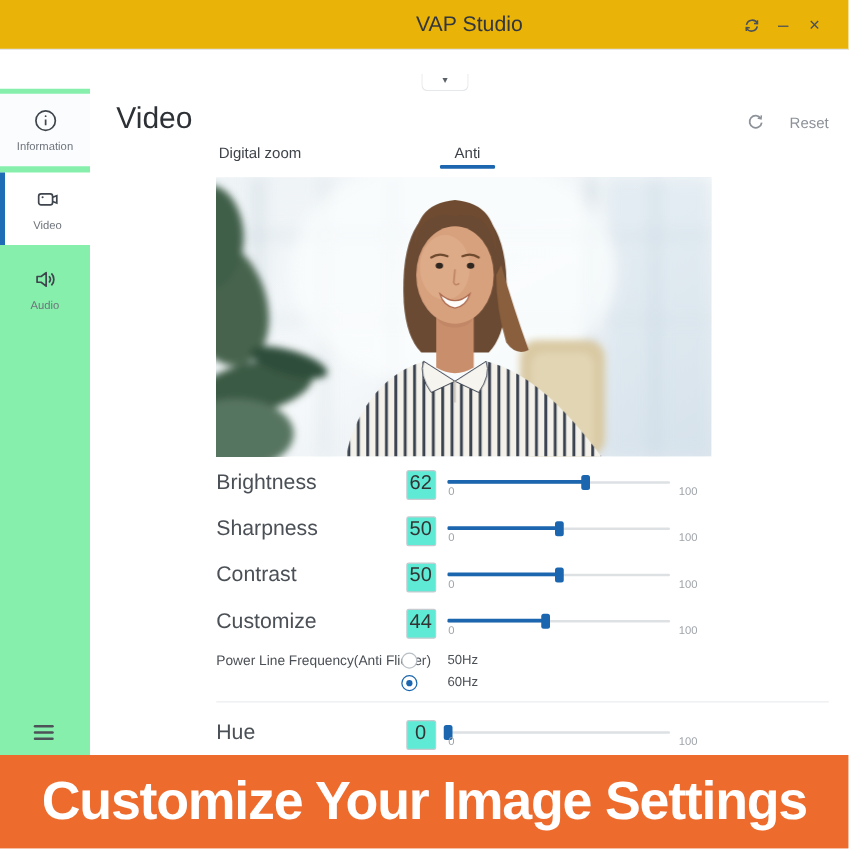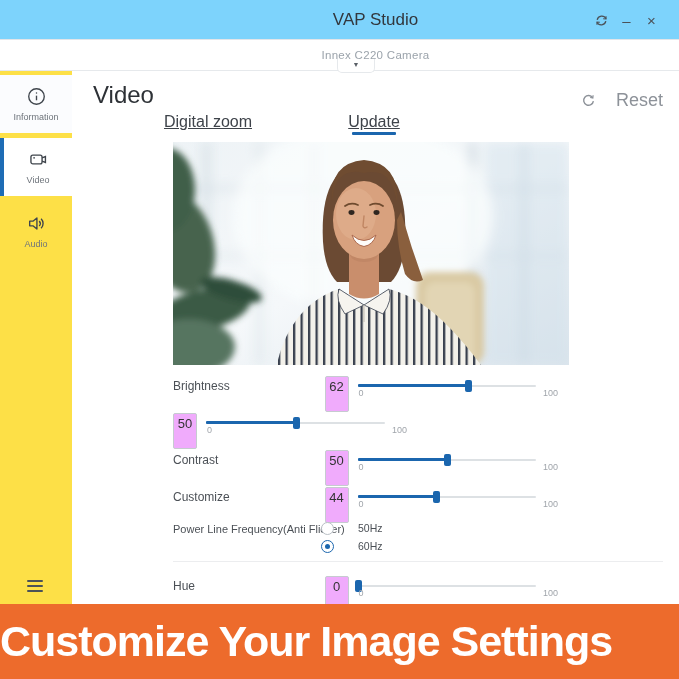--- a/index.html
+++ b/index.html
@@ -1,81 +1,81 @@
 <!DOCTYPE html>
 <html><head>
 <meta charset="utf-8">
 <style>
   * { margin:0; padding:0; box-sizing:border-box; }
   html,body { background:#fff; }
   body { font-family:"Liberation Sans", sans-serif; }
   .app { position:relative; width:679px; height:679px; overflow:hidden; background:#fff; margin:0 auto; }
 
   
-  .titlebar { position:absolute; left:0; top:0; width:679px; height:40px; background:#7dd3fc; border-bottom:1px solid #e2e5e9; z-index:3; }
+  .titlebar { position:absolute; left:0; top:0; width:679px; height:40px; background:#eab308; border-bottom:1px solid #e2e5e9; z-index:3; }
   .titlebar-title { position:absolute; left:72px; right:0; top:0; height:40px; line-height:40px; text-align:center; font-size:17px; color:#32373d; }
   .win-controls { position:absolute; right:15px; top:0; height:40px; display:flex; align-items:center; }
   .win-btn { width:25px; height:28px; display:flex; align-items:center; justify-content:center; color:#4b5158; font-size:15px; cursor:default; }
   .win-btn svg { display:block; }
 
   
   .camerabar { position:absolute; left:0; top:40px; width:679px; height:31px; background:#fff; border-bottom:1px solid #e6e9ec; z-index:2; }
   .camerabar-label { position:absolute; left:72px; right:0; top:0; height:30px; line-height:30px; text-align:center; font-size:11.5px; color:#9ba3ab; letter-spacing:.3px; }
   .caret-tab { position:absolute; left:337px; top:59px; width:38px; height:14px; background:#fff; border:1px solid #e6e9ec; border-top:none; border-radius:0 0 5px 5px; z-index:6; text-align:center; font-size:7px; line-height:12px; color:#5a6067; }
 
   
-  .sidebar { position:absolute; left:0; top:71px; width:72px; height:533px; background:#fde047; z-index:1; }
+  .sidebar { position:absolute; left:0; top:71px; width:72px; height:533px; background:#86efac; z-index:1; }
   .tile { position:absolute; left:0; width:72px; height:58px; display:flex; flex-direction:column; align-items:center; justify-content:center; gap:5px; }
   .tile-info { top:4px; background:#fbfcfe; }
   .tile-video { top:67px; }
   .tile-audio { top:131px; }
   .tile-update { top:195px; }
   .tile.active { background:#fff; border-left:4px solid #1e6cb5; }
   .tile-label { font-size:9px; color:#6e747b; }
   .tile svg { display:block; }
   .hamburger { position:absolute; left:27px; top:509px; width:16px; }
   .hamburger span { display:block; width:16px; height:2px; background:#4c5257; margin-bottom:3px; border-radius:1px; }
 
   
   .content { position:absolute; left:72px; top:71px; right:0; height:533px; background:#fff; }
   .page-heading { position:absolute; left:21px; top:10px; font-size:24px; font-weight:400; color:#2d3136; }
-  .reset { position:absolute; top:19px; right:16px; display:flex; align-items:center; gap:20px; color:#8d9299; font-size:18px; cursor:default;justify-content:center; }
-
-  .tab { position:absolute; top:38px; height:26px; line-height:26px; font-size:16px; color:#3e434a; text-align:center; cursor:default;text-decoration:underline; }
+  .reset { position:absolute; top:19px; right:16px; display:flex; align-items:center; gap:20px; color:#8d9299; font-size:12px; cursor:default;justify-content:center; }
+
+  .tab { position:absolute; top:38px; height:26px; line-height:26px; font-size:12px; color:#3e434a; text-align:center; cursor:default; }
   .tab-digital { left:88px; width:96px; }
   .tab-image { left:254px; width:96px; }
   .tab.active::after { content:""; position:absolute; left:50%; transform:translateX(-50%); bottom:0; width:44px; height:3px; background:#1b66ae; border-radius:1px; }
 
   .preview { position:absolute; left:101px; top:71px; width:396px; height:223px; overflow:hidden; background:#e8eef2; }
   .preview svg { display:block; }
 
   
   .srow { position:absolute; left:101px; width:385px; height:22px; display:flex; align-items:flex-start; }
   .row-0 { top:304px; } .row-1 { top:341px; } .row-2 { top:378px; } .row-3 { top:415px; } .row-hue { top:504px; }
-  .srow-label { width:152px; font-size:12px; color:#4b5056; line-height:22px; }
-  .val-box { width:24px; height:36px; margin-top:1px; border:1px solid #c6cbd0; border-radius:2px; background:#f0abfc; font-size:13px; line-height:19px; text-align:center; color:#333; }
+  .srow-label { width:152px; font-size:17px; color:#4b5056; line-height:22px; }
+  .val-box { width:24px; height:24px; margin-top:1px; border:1px solid #c6cbd0; border-radius:2px; background:#5eead4; font-size:16px; line-height:19px; text-align:center; color:#333; }
   .track-wrap { position:relative; width:179px; height:22px; margin-left:9px; }
   .track { position:absolute; left:0; right:0; top:10px; height:2px; background:#dde1e4; border-radius:1px; }
   .fill { position:absolute; left:0; top:9px; height:3px; background:#1b66ae; border-radius:1px; }
   .thumb { position:absolute; top:5px; width:7px; height:12px; border-radius:2px; background:#1b66ae; }
   .min-label { position:absolute; left:1px; top:13px; font-size:9px; color:#a0a5ab; }
   .max-label { margin-left:7px; font-size:9px; color:#a0a5ab; padding-top:13px; }
 
   .plf-label { position:absolute; left:101px; top:450px; height:16px; line-height:16px; font-size:11px; color:#4b5056; }
   .radio-row { position:absolute; left:249px; display:flex; align-items:flex-start; gap:24px; cursor:default; }
   .radio-50 { top:451px; } .radio-60 { top:469px; }
   .radio-circle { width:13px; height:13px; border-radius:50%; border:1px solid #b9bfc5; background:#fff; display:flex; align-items:center; justify-content:center; }
   .radio-row.selected .radio-circle { border:1.5px solid #1b66ae; }
   .radio-row.selected .radio-circle::after { content:""; width:5px; height:5px; border-radius:50%; background:#1b66ae; }
   .radio-label { font-size:10.5px; color:#4b5056; }
 
   .divider { position:absolute; left:101px; right:16px; top:490px; border-top:1px solid #ecedef; }
 
   
-  .banner { position:absolute; left:0; right:0; bottom:0; height:75px; background:#ed6b2c; display:flex; align-items:center; z-index:4; }
+  .banner { position:absolute; left:0; right:0; bottom:0; height:75px; background:#ed6b2c; display:flex; align-items:center; justify-content:center; z-index:4; }
   .banner-text { font-size:43px; font-weight:bold; color:#ffffff; letter-spacing:-1px; white-space:nowrap; }
 </style>
 </head>
 <body>
 
 <div class="app">
 
   <div class="titlebar">
     <div class="titlebar-title">VAP Studio</div>
     <div class="win-controls">
@@ -85,23 +85,20 @@
           <path d="M12.8 6.2 A5 5 0 0 0 3.4 7.3"></path>
           <path d="M12.8 3.4 L12.8 6.4 L9.8 6.2" stroke-width="1.2"></path>
           <path d="M3.2 12.6 L3.2 9.6 L6.2 9.8" stroke-width="1.2"></path>
         </svg>
       </div>
       <div class="win-btn">–</div>
       <div class="win-btn">×</div>
     </div>
   </div>
 
-  <div class="camerabar">
-    <div class="camerabar-label">Innex C220 Camera</div>
-  </div>
   <div class="caret-tab">▼</div>
 
   <div class="sidebar">
     <div class="tile tile-info">
       <svg width="21" height="21" viewBox="0 0 20 20" fill="none" stroke="#3f454c" stroke-width="1.3">
         <circle cx="10" cy="10" r="7.4"></circle>
         <line x1="10" y1="9.2" x2="10" y2="13.6"></line>
         <circle cx="10" cy="6.6" r="0.7" fill="#3f454c" stroke="none"></circle>
       </svg>
       <span class="tile-label">Information</span>
@@ -134,21 +131,21 @@
 
     <div class="reset">
       <svg width="15" height="15" viewBox="0 0 16 16" fill="none" stroke="#8d9299" stroke-width="1.5">
         <path d="M12.4 5 A5.2 5.2 0 1 0 13.2 8.6"></path>
         <path d="M12.9 2.4 L12.6 5.3 L9.8 4.6" stroke-width="1.3"></path>
       </svg>
       <span>Reset</span>
     </div>
 
     <div class="tab tab-digital">Digital zoom</div>
-    <div class="tab tab-image active">Update</div>
+    <div class="tab tab-image active">Anti</div>
 
     <div class="preview">
       <svg width="396" height="223" viewBox="0 0 396 223">
         <defs>
           <linearGradient id="bgGrad" x1="0" y1="0" x2="1" y2="1">
             <stop offset="0" stop-color="#eef3f6"></stop>
               <stop offset="0.5" stop-color="#f5f8fa"></stop>
               <stop offset="1" stop-color="#dde6ed"></stop>
           </linearGradient>
           <pattern id="stripes" width="7.5" height="10" patternUnits="userSpaceOnUse">
@@ -211,20 +208,21 @@
       <div class="track-wrap">
         <div class="track"></div>
         <div class="fill" style="width: 62%;"></div>
         <div class="thumb" style="left: calc(62% - 3px);"></div>
         <div class="min-label">0</div>
       </div>
       <div class="max-label">100</div>
     </div>
 
     <div class="srow row-1">
+      <div class="srow-label">Sharpness</div>
       <div class="val-box">50</div>
       <div class="track-wrap">
         <div class="track"></div>
         <div class="fill" style="width: 50%;"></div>
         <div class="thumb" style="left: calc(50% - 3px);"></div>
         <div class="min-label">0</div>
       </div>
       <div class="max-label">100</div>
     </div>
 

